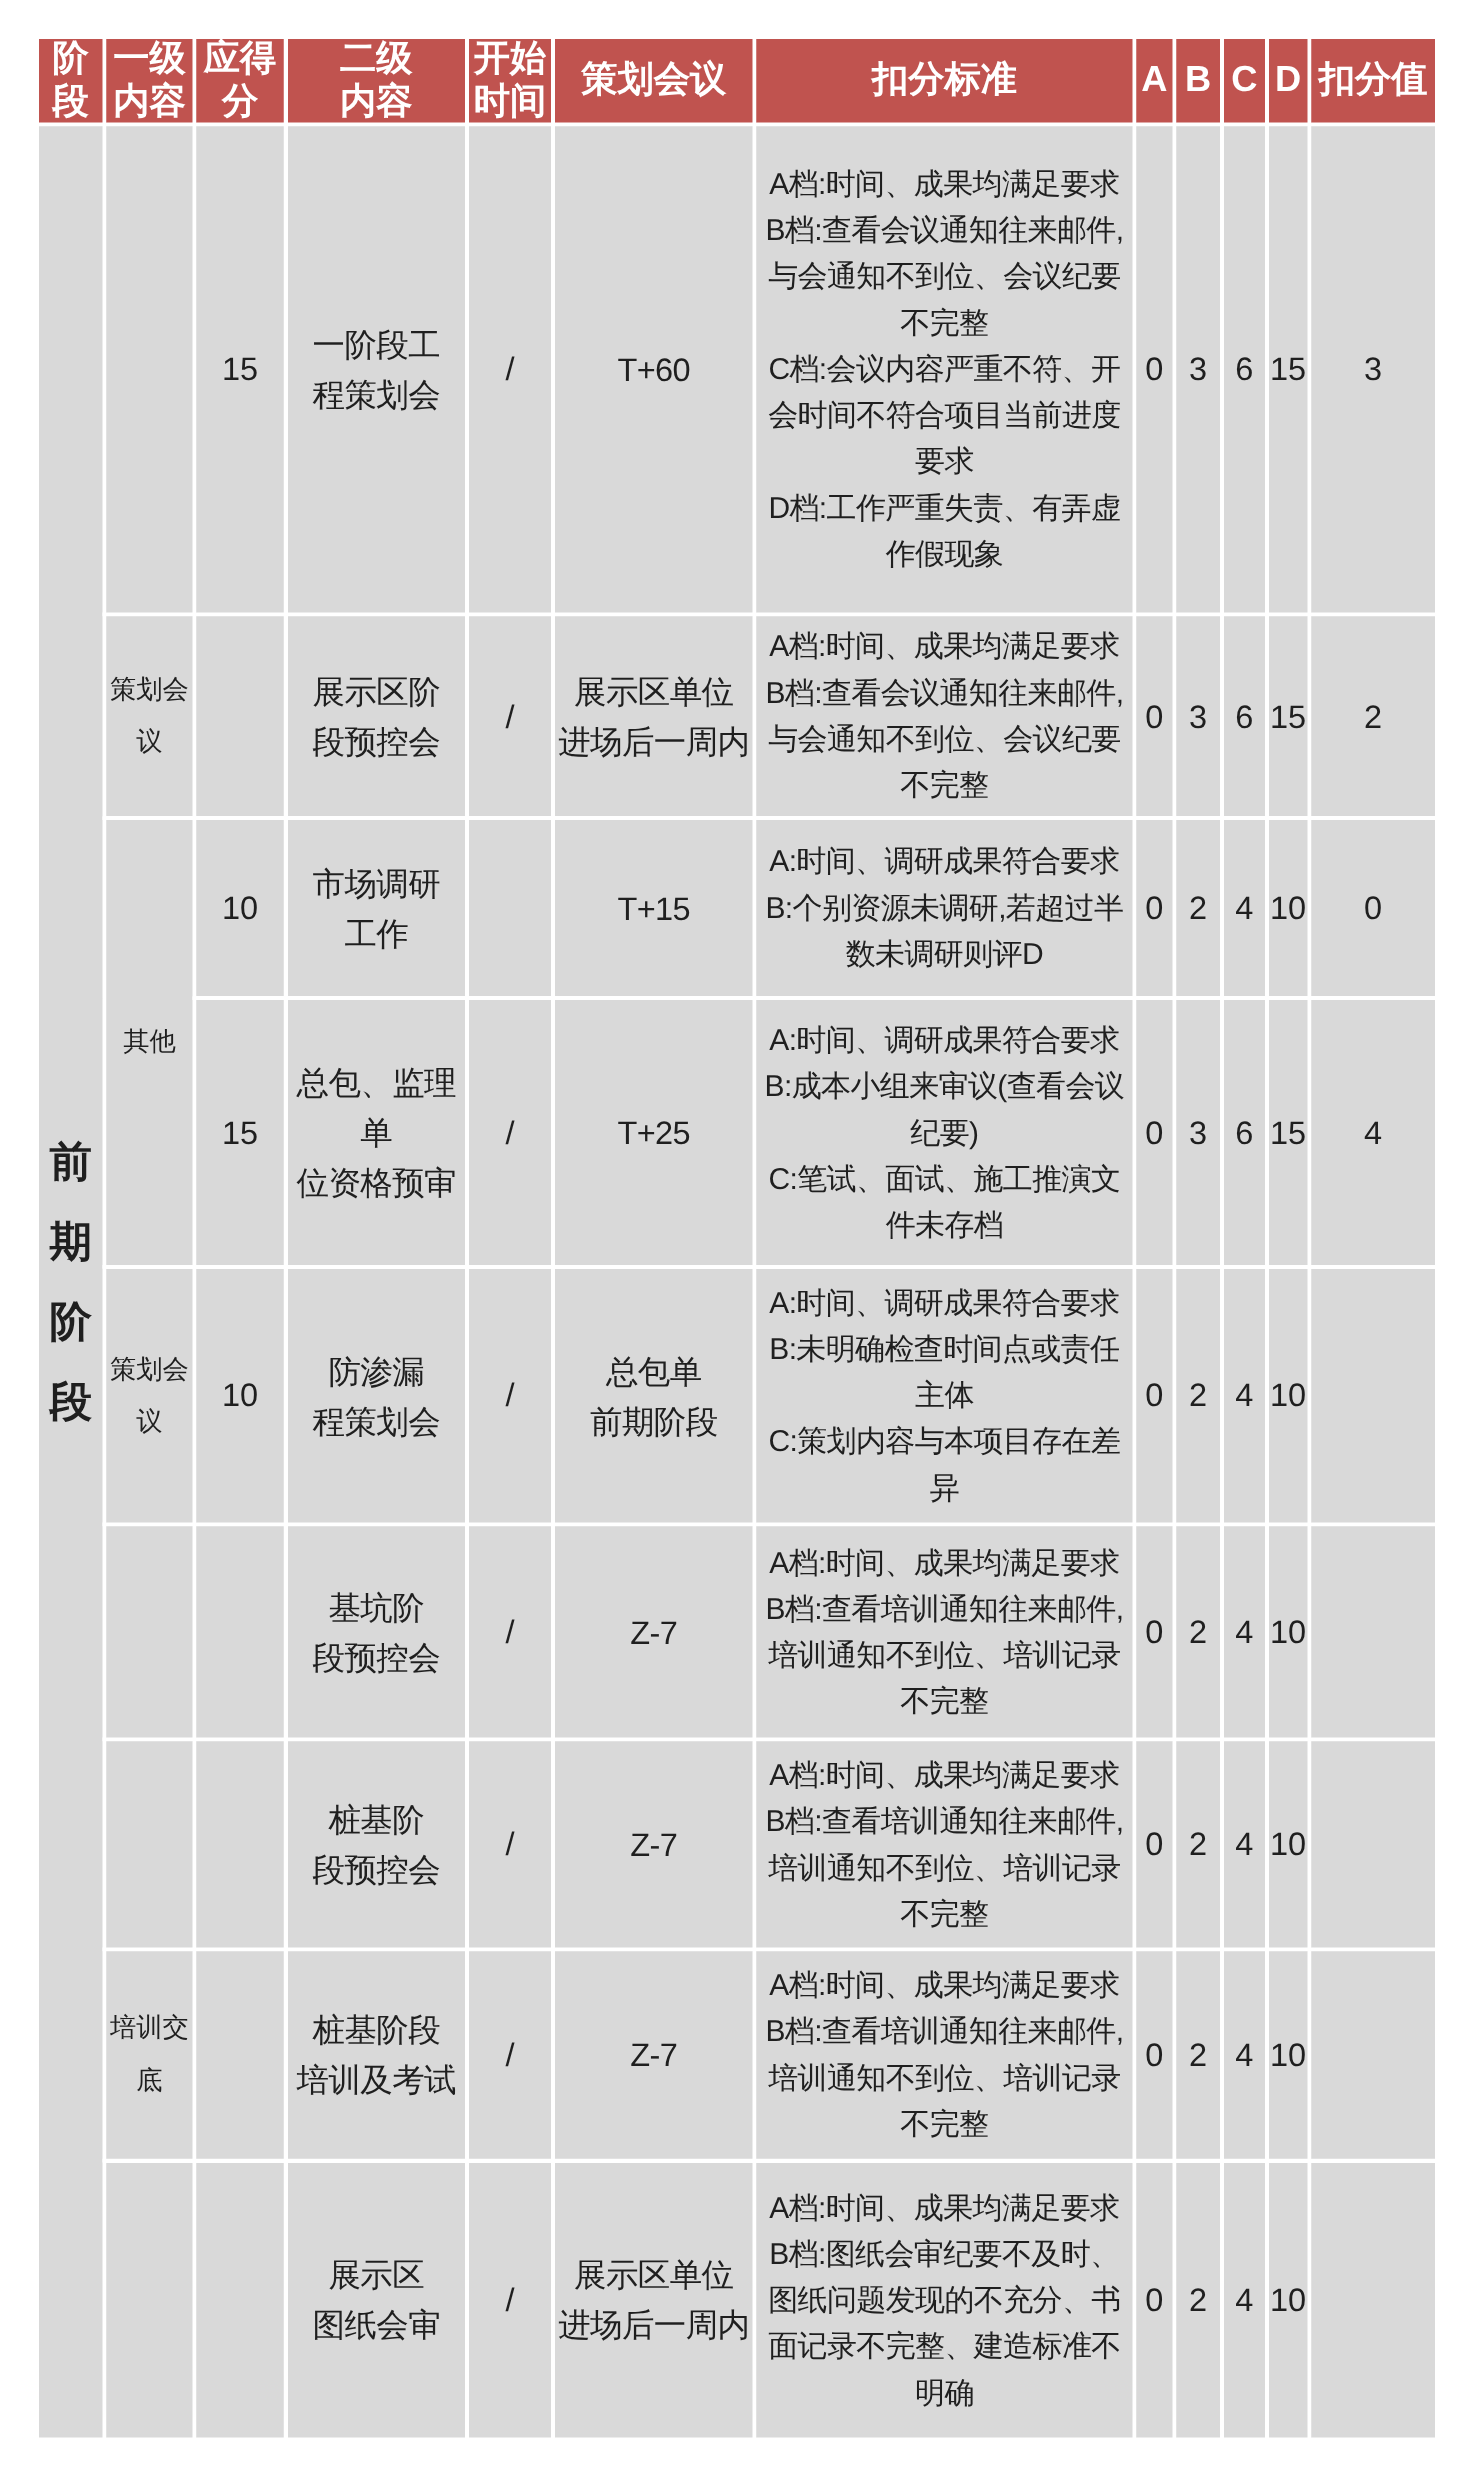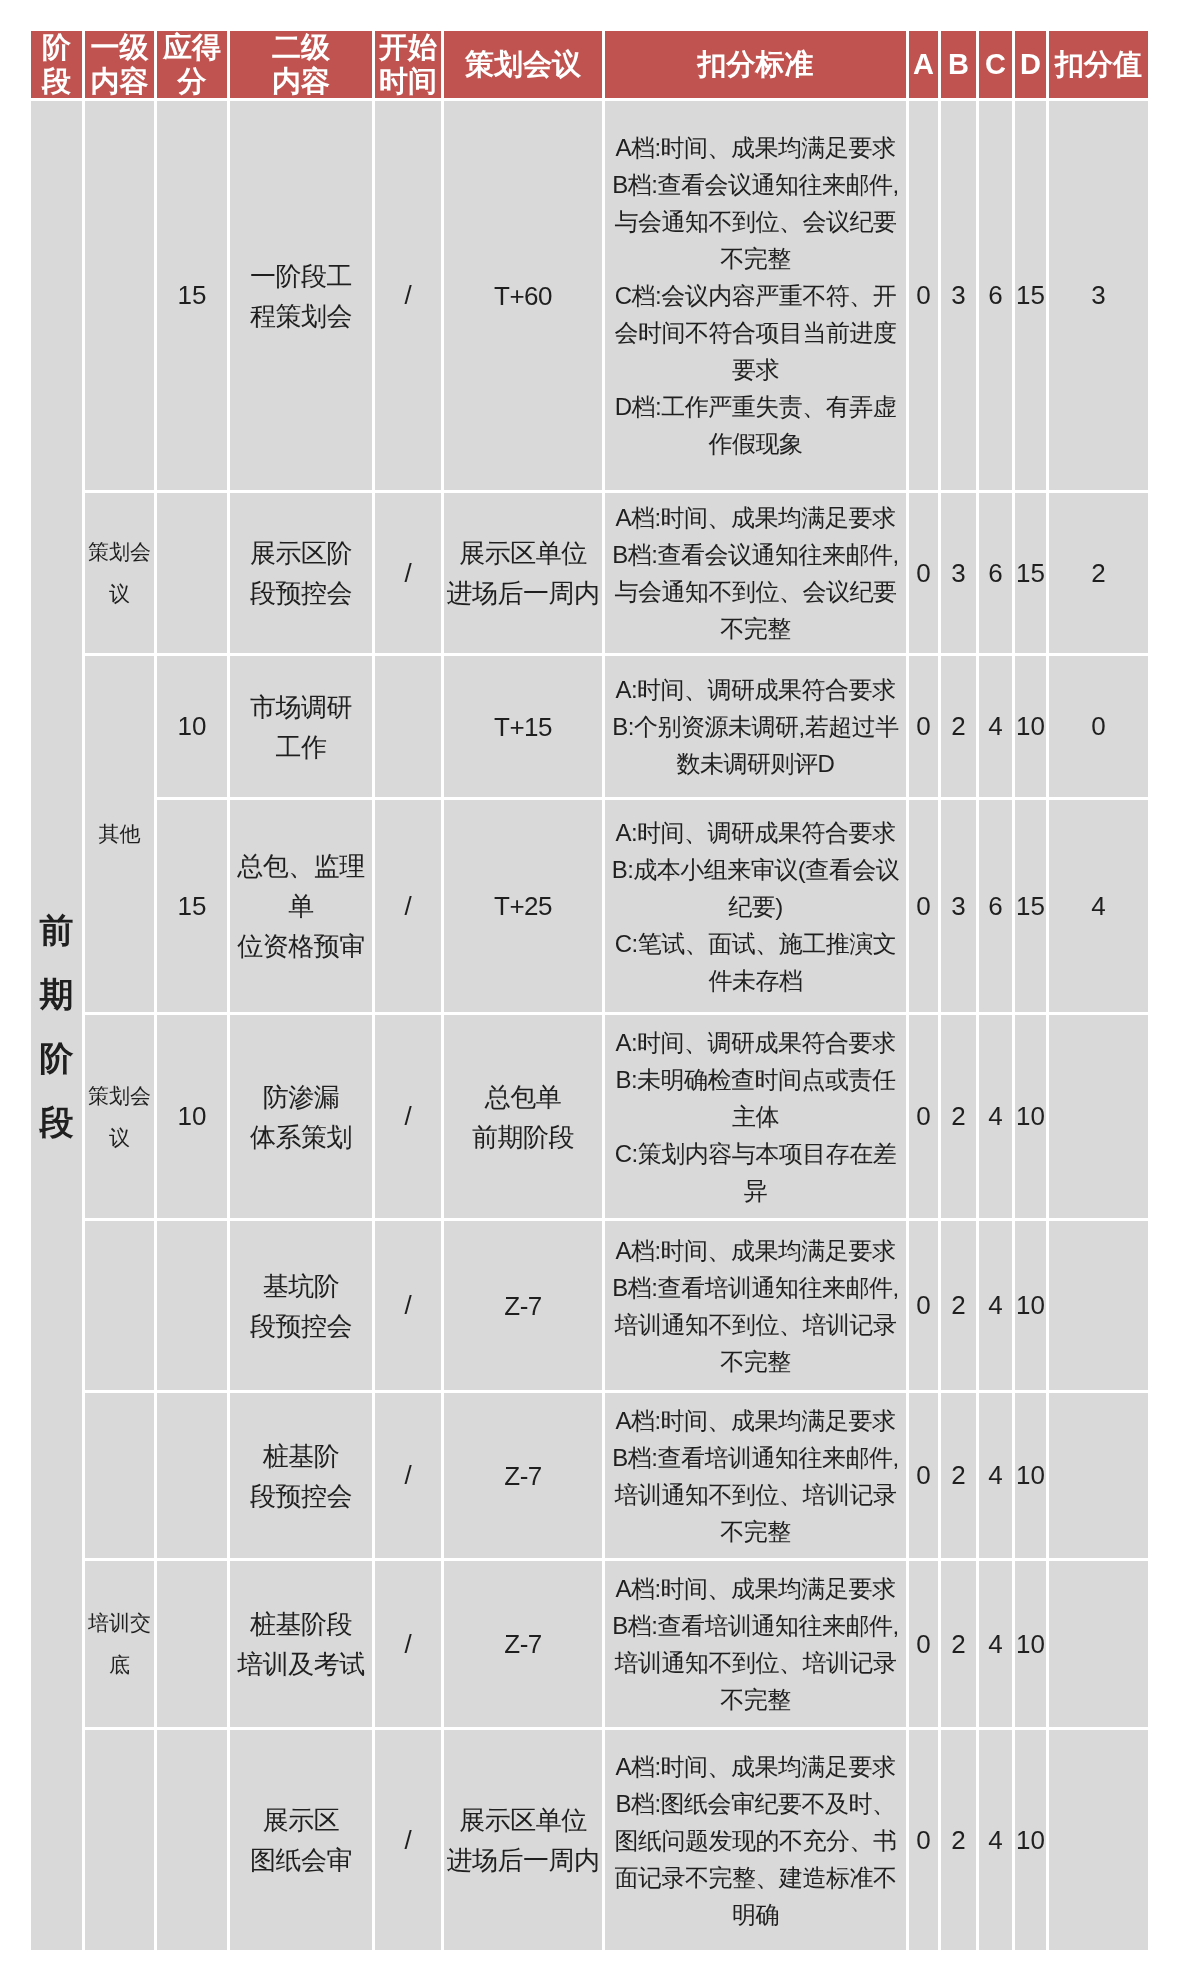--- a/index.html
+++ b/index.html
@@ -172,21 +172,21 @@
     <td class="c-num">3</td>
     <td class="c-num">6</td>
     <td class="c-num">15</td>
     <td class="c-ded">4</td>
   </tr>
 
   <tr style="height:206px">
     <td class="c-l1">策划会议</td>
     <td class="c-num">10</td>
     <td class="c-l2">防渗漏
-体系策划</td>
+程策划会</td>
     <td class="c-start">/</td>
     <td class="c-finish">总包单
 前期阶段</td>
     <td class="c-crit">A:时间、调研成果符合要求
 B:未明确检查时间点或责任主体
 C:策划内容与本项目存在差异</td>
     <td class="c-num">0</td>
     <td class="c-num">2</td>
     <td class="c-num">4</td>
     <td class="c-num">10</td>

